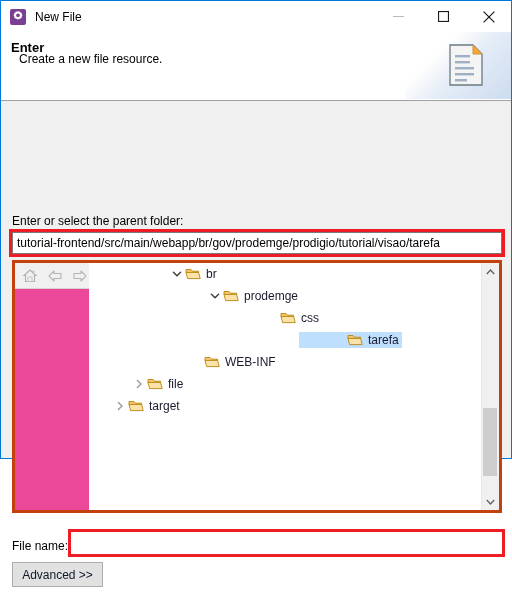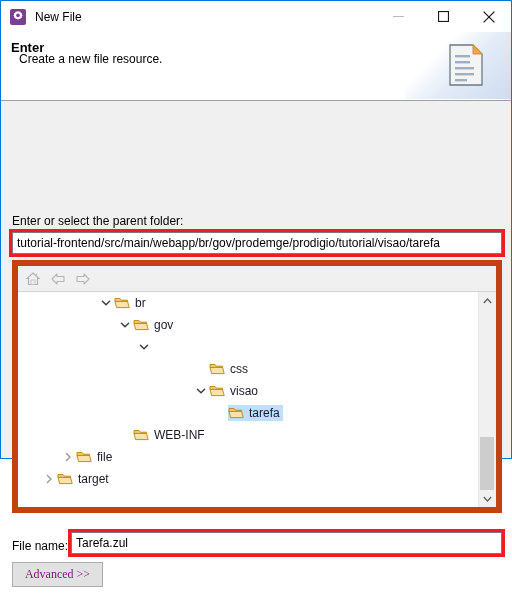--- a/index.html
+++ b/index.html
@@ -140,24 +140,23 @@
     padding: 0 4px;
     outline: none;
   }
 
   
   #tree-panel {
     position: absolute;
     left: 11px; top: 159px;
     width: 490px; height: 253px;
     box-sizing: border-box;
-    border: 6px solid #c2410c;
+    border: 3px solid #c2410c;
     background: #ec4899;
     display: flex;
-    flex-direction: column;
   }
   #tree-toolbar {
     height: 25px;
     background: #f0f0f0;
     border-bottom: 1px solid #d4d4d4;
     display: flex;
     align-items: center;
     padding-left: 6px;
     gap: 7px;
     flex: none;
@@ -202,20 +201,21 @@
     font-size: 12px;
     color: #1a1a2e;
     padding: 1px 3px 1px 1px;
   }
   .node-wrap {
     display: inline-flex;
     align-items: center;
   }
   .node-wrap.selected {
     background: #bfdfff;
+    padding-left: 48px;
   }
 
   
   #tree-scrollbar {
     width: 17px;
     background: #f0f0f0;
     border-left: 1px solid #e8e8e8;
     position: relative;
     flex: none;
   }
@@ -251,23 +251,23 @@
     font-size: 12px;
     color: #000000;
     padding: 0 4px;
     outline: none;
   }
 
   .btn {
     box-sizing: border-box;
     border: 1px solid #adadad;
     background: #e1e1e1;
-    font-family: Liberation Serif, serif;
-    font-size: 12px;
-    color: #701a75;
+    font-family: Liberation Sans, sans-serif;
+    font-size: 12px;
+    color: #0f172a;
     text-align: center;
     cursor: default;
   }
   #advanced-btn {
     position: absolute;
     left: 11px; top: 461px;
     width: 91px; height: 25px;
   }
 </style>
 </head>
@@ -358,66 +358,43 @@
               </span>
               <span class="node-wrap">
                 <svg class="folder-icon" viewBox="0 0 16 16">
                   <path d="M1 3.5 H6 L7.4 5.2 H13.6 V6.6 H1 Z" fill="#f7c873" stroke="#b8860b" stroke-width="0.9"></path>
                   <path d="M1 6.4 H13.6 L15.2 12.6 H2.6 Z" fill="#fbe2a8" stroke="#b8860b" stroke-width="0.9"></path>
                 </svg>
                 <span class="node-label">br</span>
               </span>
             </div>
             <div class="tree-row">
-              <div style="width: 99px; flex: 0 0 auto;"></div>
-              <span class="twisty">
-                <svg width="10" height="10" viewBox="0 0 10 10">
-                  <path d="M1.4 3.2 L5 6.8 L8.6 3.2" fill="none" stroke="#3c3c3c" stroke-width="1.4" stroke-linecap="round"></path>
-                </svg>
-              </span>
-              <span class="node-wrap">
-                <svg class="folder-icon" viewBox="0 0 16 16">
-                  <path d="M1 3.5 H6 L7.4 5.2 H13.6 V6.6 H1 Z" fill="#f7c873" stroke="#b8860b" stroke-width="0.9"></path>
-                  <path d="M1 6.4 H13.6 L15.2 12.6 H2.6 Z" fill="#fbe2a8" stroke="#b8860b" stroke-width="0.9"></path>
-                </svg>
-                <span class="node-label">gov</span>
-              </span>
-            </div>
-            <div class="tree-row">
               <div style="width: 118px; flex: 0 0 auto;"></div>
               <span class="twisty">
                 <svg width="10" height="10" viewBox="0 0 10 10">
                   <path d="M1.4 3.2 L5 6.8 L8.6 3.2" fill="none" stroke="#3c3c3c" stroke-width="1.4" stroke-linecap="round"></path>
                 </svg>
               </span>
+              <span class="node-wrap">
+                <svg class="folder-icon" viewBox="0 0 16 16">
+                  <path d="M1 3.5 H6 L7.4 5.2 H13.6 V6.6 H1 Z" fill="#f7c873" stroke="#b8860b" stroke-width="0.9"></path>
+                  <path d="M1 6.4 H13.6 L15.2 12.6 H2.6 Z" fill="#fbe2a8" stroke="#b8860b" stroke-width="0.9"></path>
+                </svg>
+                <span class="node-label">prodemge</span>
+              </span>
             </div>
             <div class="tree-row">
               <div style="width: 175px; flex: 0 0 auto;"></div>
               <span class="twisty"></span>
               <span class="node-wrap">
                 <svg class="folder-icon" viewBox="0 0 16 16">
                   <path d="M1 3.5 H6 L7.4 5.2 H13.6 V6.6 H1 Z" fill="#f7c873" stroke="#b8860b" stroke-width="0.9"></path>
                   <path d="M1 6.4 H13.6 L15.2 12.6 H2.6 Z" fill="#fbe2a8" stroke="#b8860b" stroke-width="0.9"></path>
                 </svg>
                 <span class="node-label">css</span>
-              </span>
-            </div>
-            <div class="tree-row">
-              <div style="width: 175px; flex: 0 0 auto;"></div>
-              <span class="twisty">
-                <svg width="10" height="10" viewBox="0 0 10 10">
-                  <path d="M1.4 3.2 L5 6.8 L8.6 3.2" fill="none" stroke="#3c3c3c" stroke-width="1.4" stroke-linecap="round"></path>
-                </svg>
-              </span>
-              <span class="node-wrap">
-                <svg class="folder-icon" viewBox="0 0 16 16">
-                  <path d="M1 3.5 H6 L7.4 5.2 H13.6 V6.6 H1 Z" fill="#f7c873" stroke="#b8860b" stroke-width="0.9"></path>
-                  <path d="M1 6.4 H13.6 L15.2 12.6 H2.6 Z" fill="#fbe2a8" stroke="#b8860b" stroke-width="0.9"></path>
-                </svg>
-                <span class="node-label">visao</span>
               </span>
             </div>
             <div class="tree-row">
               <div style="width: 194px; flex: 0 0 auto;"></div>
               <span class="twisty"></span>
               <span class="node-wrap selected">
                 <svg class="folder-icon" viewBox="0 0 16 16">
                   <path d="M1 3.5 H6 L7.4 5.2 H13.6 V6.6 H1 Z" fill="#f7c873" stroke="#b8860b" stroke-width="0.9"></path>
                   <path d="M1 6.4 H13.6 L15.2 12.6 H2.6 Z" fill="#fbe2a8" stroke="#b8860b" stroke-width="0.9"></path>
                 </svg>
@@ -477,19 +454,18 @@
           <div class="sb-arrow" id="sb-down">
             <svg width="9" height="6" viewBox="0 0 9 6">
               <path d="M0.8 1 L4.5 5 L8.2 1" fill="none" stroke="#606060" stroke-width="1.3"></path>
             </svg>
           </div>
         </div>
       </div>
     </div>
 
     <div class="lbl" id="filename-label">File name:</div>
-    <input id="filename-input" type="text" value="Tarefa.zul" style="">
     <div class="hl" style="left:67px; top:428px; width:437px; height:28px;"></div>
 
     <button class="btn" id="advanced-btn">Advanced &gt;&gt;</button>
 
   </div>
 </div>
 
 </body></html>

